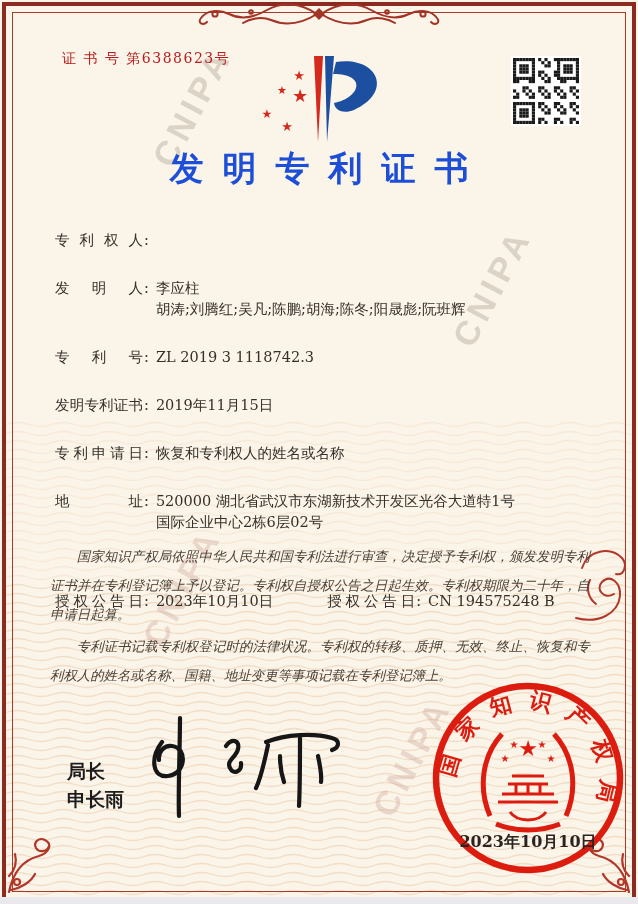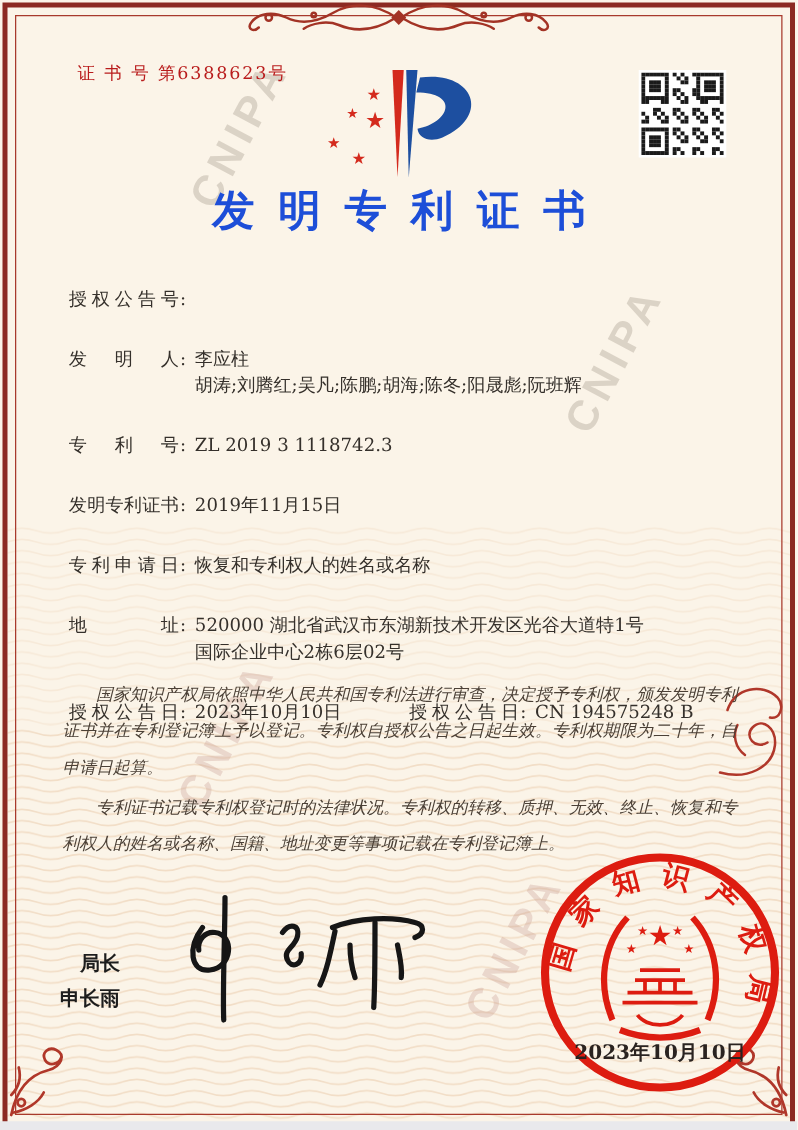--- a/index.html
+++ b/index.html
@@ -28,41 +28,41 @@
   .qr{position:absolute;left:511px;top:56px;width:66px;height:66px;background:#fff;padding:2px;}
   .logo{position:absolute;left:242px;top:52px;}
 
   .title{
     position:absolute;left:0;top:146px;width:100%;text-align:center;
     font-size:34px;font-weight:bold;color:#1d4ed8;letter-spacing:19px;text-indent:19px;
   }
 
   .fields{position:absolute;left:55px;top:230px;width:532px;color:#35302b;font-size:14.5px;}
   .frow{display:flex;align-items:flex-start;margin-bottom:27px;line-height:21px;}
-  .fgroup{display:flex;align-items:flex-end;}
+  .fgroup{display:flex;align-items:flex-end;margin-top:31px;}
   .fgroup.second{margin-left:54px;}
   .flabel{
     display:inline-block;width:88px;flex:none;
     text-align:justify;text-align-last:justify;
   }
   .fcolon{flex:none;margin:0 7px 0 1px;}
   .fval{min-width:0;}
   .fline{display:block;}
 
   .body-text{
     position:absolute;left:50px;top:542px;width:540px;
     font-size:13.4px;font-style:italic;color:#4b4036;line-height:29px;text-align:justify;
   }
   .body-text p{margin:0;text-indent:2em;}
   .body-text p + p{margin-top:3px;}
 
   .officer{
-    position:absolute;left:48px;top:758px;
+    position:absolute;left:67px;top:758px;
     font-family:"Liberation Sans","DejaVu Sans",sans-serif;
-    font-size:16px;font-weight:600;color:#1d1d1d;line-height:28px;text-align:right;
+    font-size:19px;font-weight:600;color:#1d1d1d;line-height:28px;
   }
   .signature{position:absolute;left:128px;top:712px;}
   .seal{position:absolute;left:426px;top:676px;}
   .seal-date{font-family:"DejaVu Serif",serif;font-weight:bold;}
 
   .orn-top{position:absolute;left:189px;top:-1px;}
   .orn-bl{position:absolute;left:5px;bottom:10px;}
   .orn-br{position:absolute;right:5px;bottom:10px;transform:scaleX(-1);}
   .orn-right{position:absolute;right:6px;top:538px;}
 </style>
@@ -337,21 +337,21 @@
         <rect x="60" y="51" width="3" height="3"></rect>
         <rect x="60" y="60" width="3" height="3"></rect>
       </g>
   </svg>
 
   <div class="title">发明专利证书</div>
 
   <div class="fields">
 
     <div class="frow">
-      <span class="flabel">授权公告号</span>
+      <span class="flabel">专利权人</span>
       <span class="fcolon">:</span>
     </div>
 
     <div class="frow">
       <span class="flabel">发明人</span>
       <span class="fcolon">:</span>
       <span class="fval">
         <span class="fline">李应柱</span>
         <span class="fline">胡涛;刘腾红;吴凡;陈鹏;胡海;陈冬;阳晟彪;阮班辉</span>
       </span>

